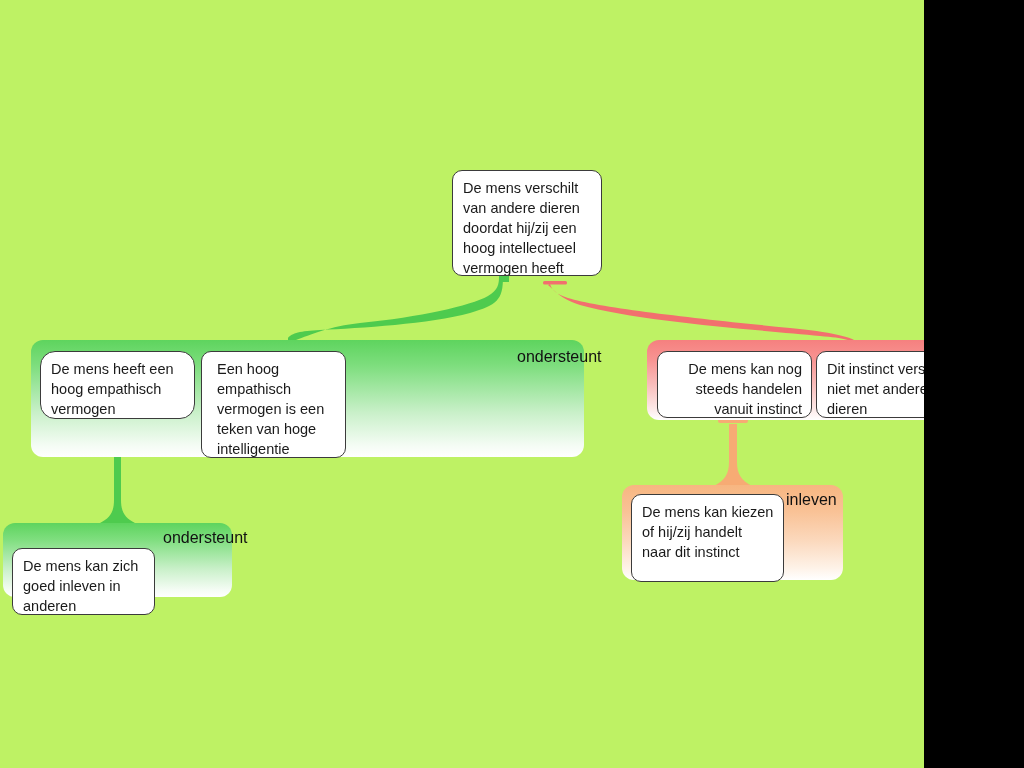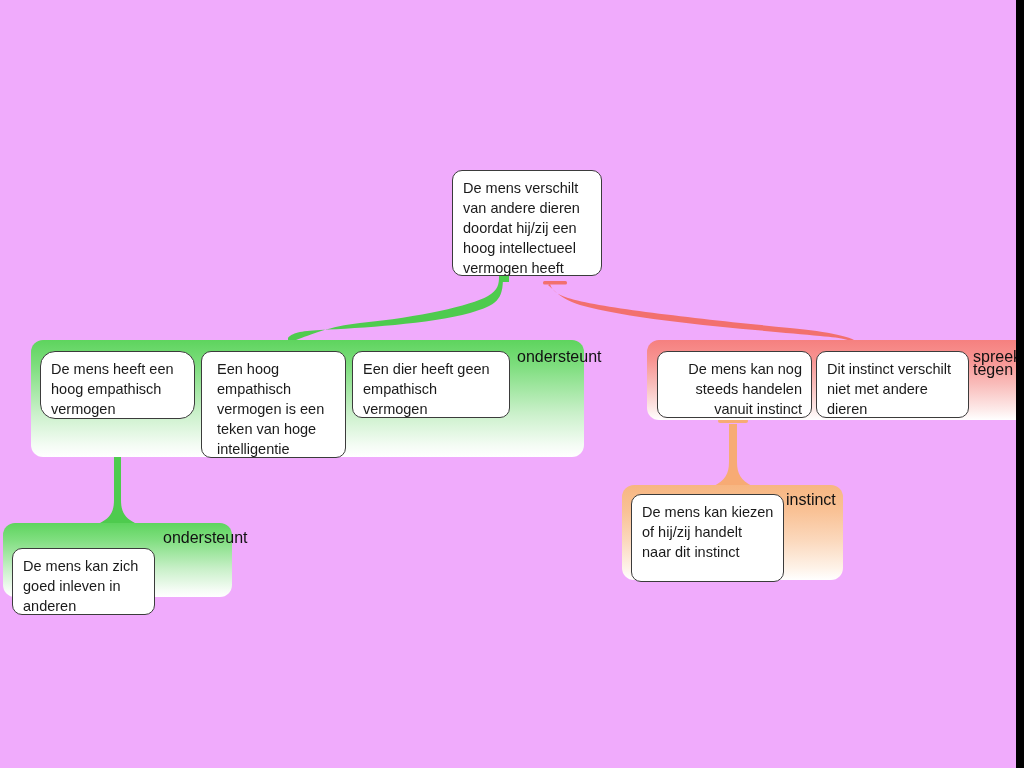--- a/index.html
+++ b/index.html
@@ -2,23 +2,23 @@
 <html><head>
 <meta charset="utf-8">
 <style>
   html, body {
     margin: 0;
     padding: 0;
     background: #000000;
   }
   #canvas {
     position: relative;
-    width: 1016px;
+    width: 924px;
     height: 768px;
-    background: #f0abfc;
+    background: #bef264;
     overflow: hidden;
     font-family: "Liberation Sans", sans-serif;
     text-decoration: underline;
   }
 
   
   .group {
     position: absolute;
     border-radius: 12px;
     box-sizing: border-box;
@@ -132,36 +132,33 @@
 
   <div class="group green" style="left:31px; top:340px; width:553px; height:117px;">
     <div class="rel-label" style="left:486px; top:10px; width:62px;">ondersteunt</div>
   </div>
   <div class="card" style="left:40px; top:351px; width:155px; height:68px;border-radius:15px;">
     <span>De mens heeft een hoog empathisch vermogen</span>
   </div>
   <div class="card" style="left:201px; top:351px; width:145px; height:107px;padding-left:15px;">
     <span>Een hoog empathisch vermogen is een teken van hoge intelligentie</span>
   </div>
-  <div class="card" style="left:352px; top:351px; width:158px; height:67px;">
-    <span>Een dier heeft geen empathisch vermogen</span>
-  </div>
 
   <div class="group red" style="left:647px; top:340px; width:380px; height:80px;">
     <div class="rel-label" style="left:326px; top:10px; width:46px;">spreekt tegen</div>
   </div>
   <div class="card" style="left:657px; top:351px; width:155px; height:67px;text-align:right;">
     <span>De mens kan nog steeds handelen vanuit instinct</span>
   </div>
   <div class="card" style="left:816px; top:351px; width:153px; height:67px;">
     <span>Dit instinct verschilt niet met andere dieren</span>
   </div>
 
   <div class="group orange" style="left:622px; top:485px; width:221px; height:95px;">
-    <div class="rel-label" style="left:164px; top:8px; width:48px;">instinct</div>
+    <div class="rel-label" style="left:164px; top:8px; width:48px;">inleven</div>
   </div>
   <div class="card" style="left:631px; top:494px; width:153px; height:88px;">
     <span>De mens kan kiezen of hij/zij handelt naar dit instinct</span>
   </div>
 
   <div class="group green" style="left:3px; top:523px; width:229px; height:74px;">
     <div class="rel-label" style="left:160px; top:8px; width:62px;">ondersteunt</div>
   </div>
   <div class="card" style="left:12px; top:532px; width:143px; height:67px;margin-top:16px;">
     <span>De mens kan zich goed inleven in anderen</span>

